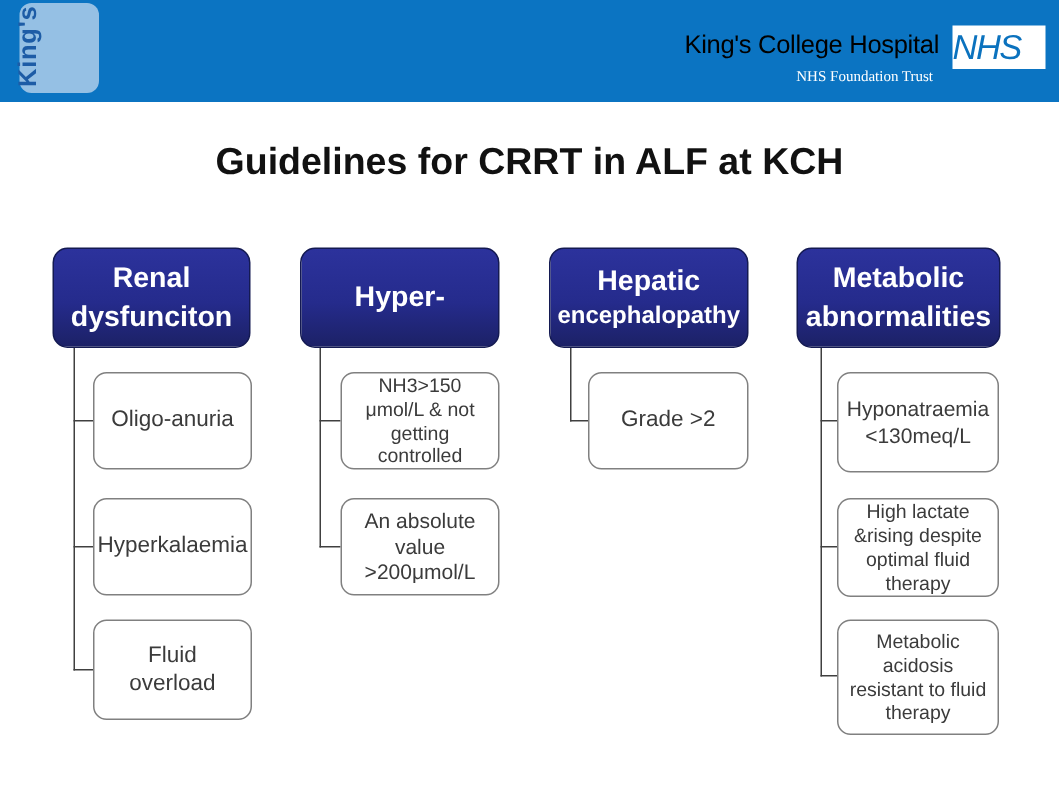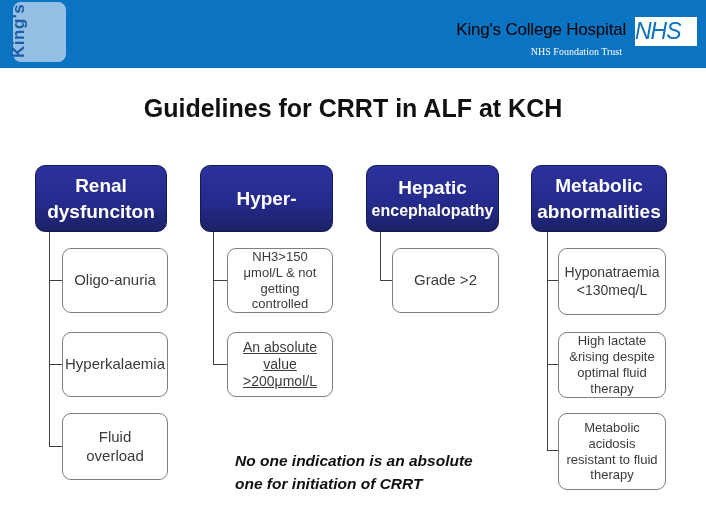--- a/index.html
+++ b/index.html
@@ -97,27 +97,23 @@
     <div class="hdr" style="left:531px; top:165px; width:136px; height:67px;">
       <span>Metabolic</span>
       <span>abnormalities</span>
     </div>
 
     <div class="item fs15" style="left:62px; top:248px; width:106px; height:65px;">Oligo-anuria</div>
     <div class="item fs15" style="left:62px; top:332px; width:106px; height:65px;">Hyperkalaemia</div>
     <div class="item fs15" style="left:62px; top:413px; width:106px; height:67px;">Fluid overload</div>
 
     <div class="item fs13 pad-tight" style="left:227px; top:248px; width:106px; height:65px;">NH3&gt;150 μmol/L &amp; not getting controlled</div>
-    <div class="item fs14" style="left:227px; top:332px; width:106px; height:65px;text-decoration:underline;">An absolute value &gt;200μmol/L</div>
+    <div class="item fs14" style="left:227px; top:332px; width:106px; height:65px;">An absolute value &gt;200μmol/L</div>
 
     <div class="item fs15" style="left:392px; top:248px; width:107px; height:65px;">Grade &gt;2</div>
 
     <div class="item fs14" style="left:558px; top:248px; width:108px; height:67px;">Hyponatraemia &lt;130meq/L</div>
     <div class="item fs13" style="left:558px; top:332px; width:108px; height:66px;text-align:center;">High lactate &amp;rising despite optimal fluid therapy</div>
     <div class="item fs13" style="left:558px; top:413px; width:108px; height:77px;">Metabolic acidosis resistant to fluid therapy</div>
   </div>
 
-  <div class="note">
-    <div>No one indication is an absolute</div>
-    <div>one for initiation of CRRT</div>
-  </div>
 
 </div>
 
 </body></html>

